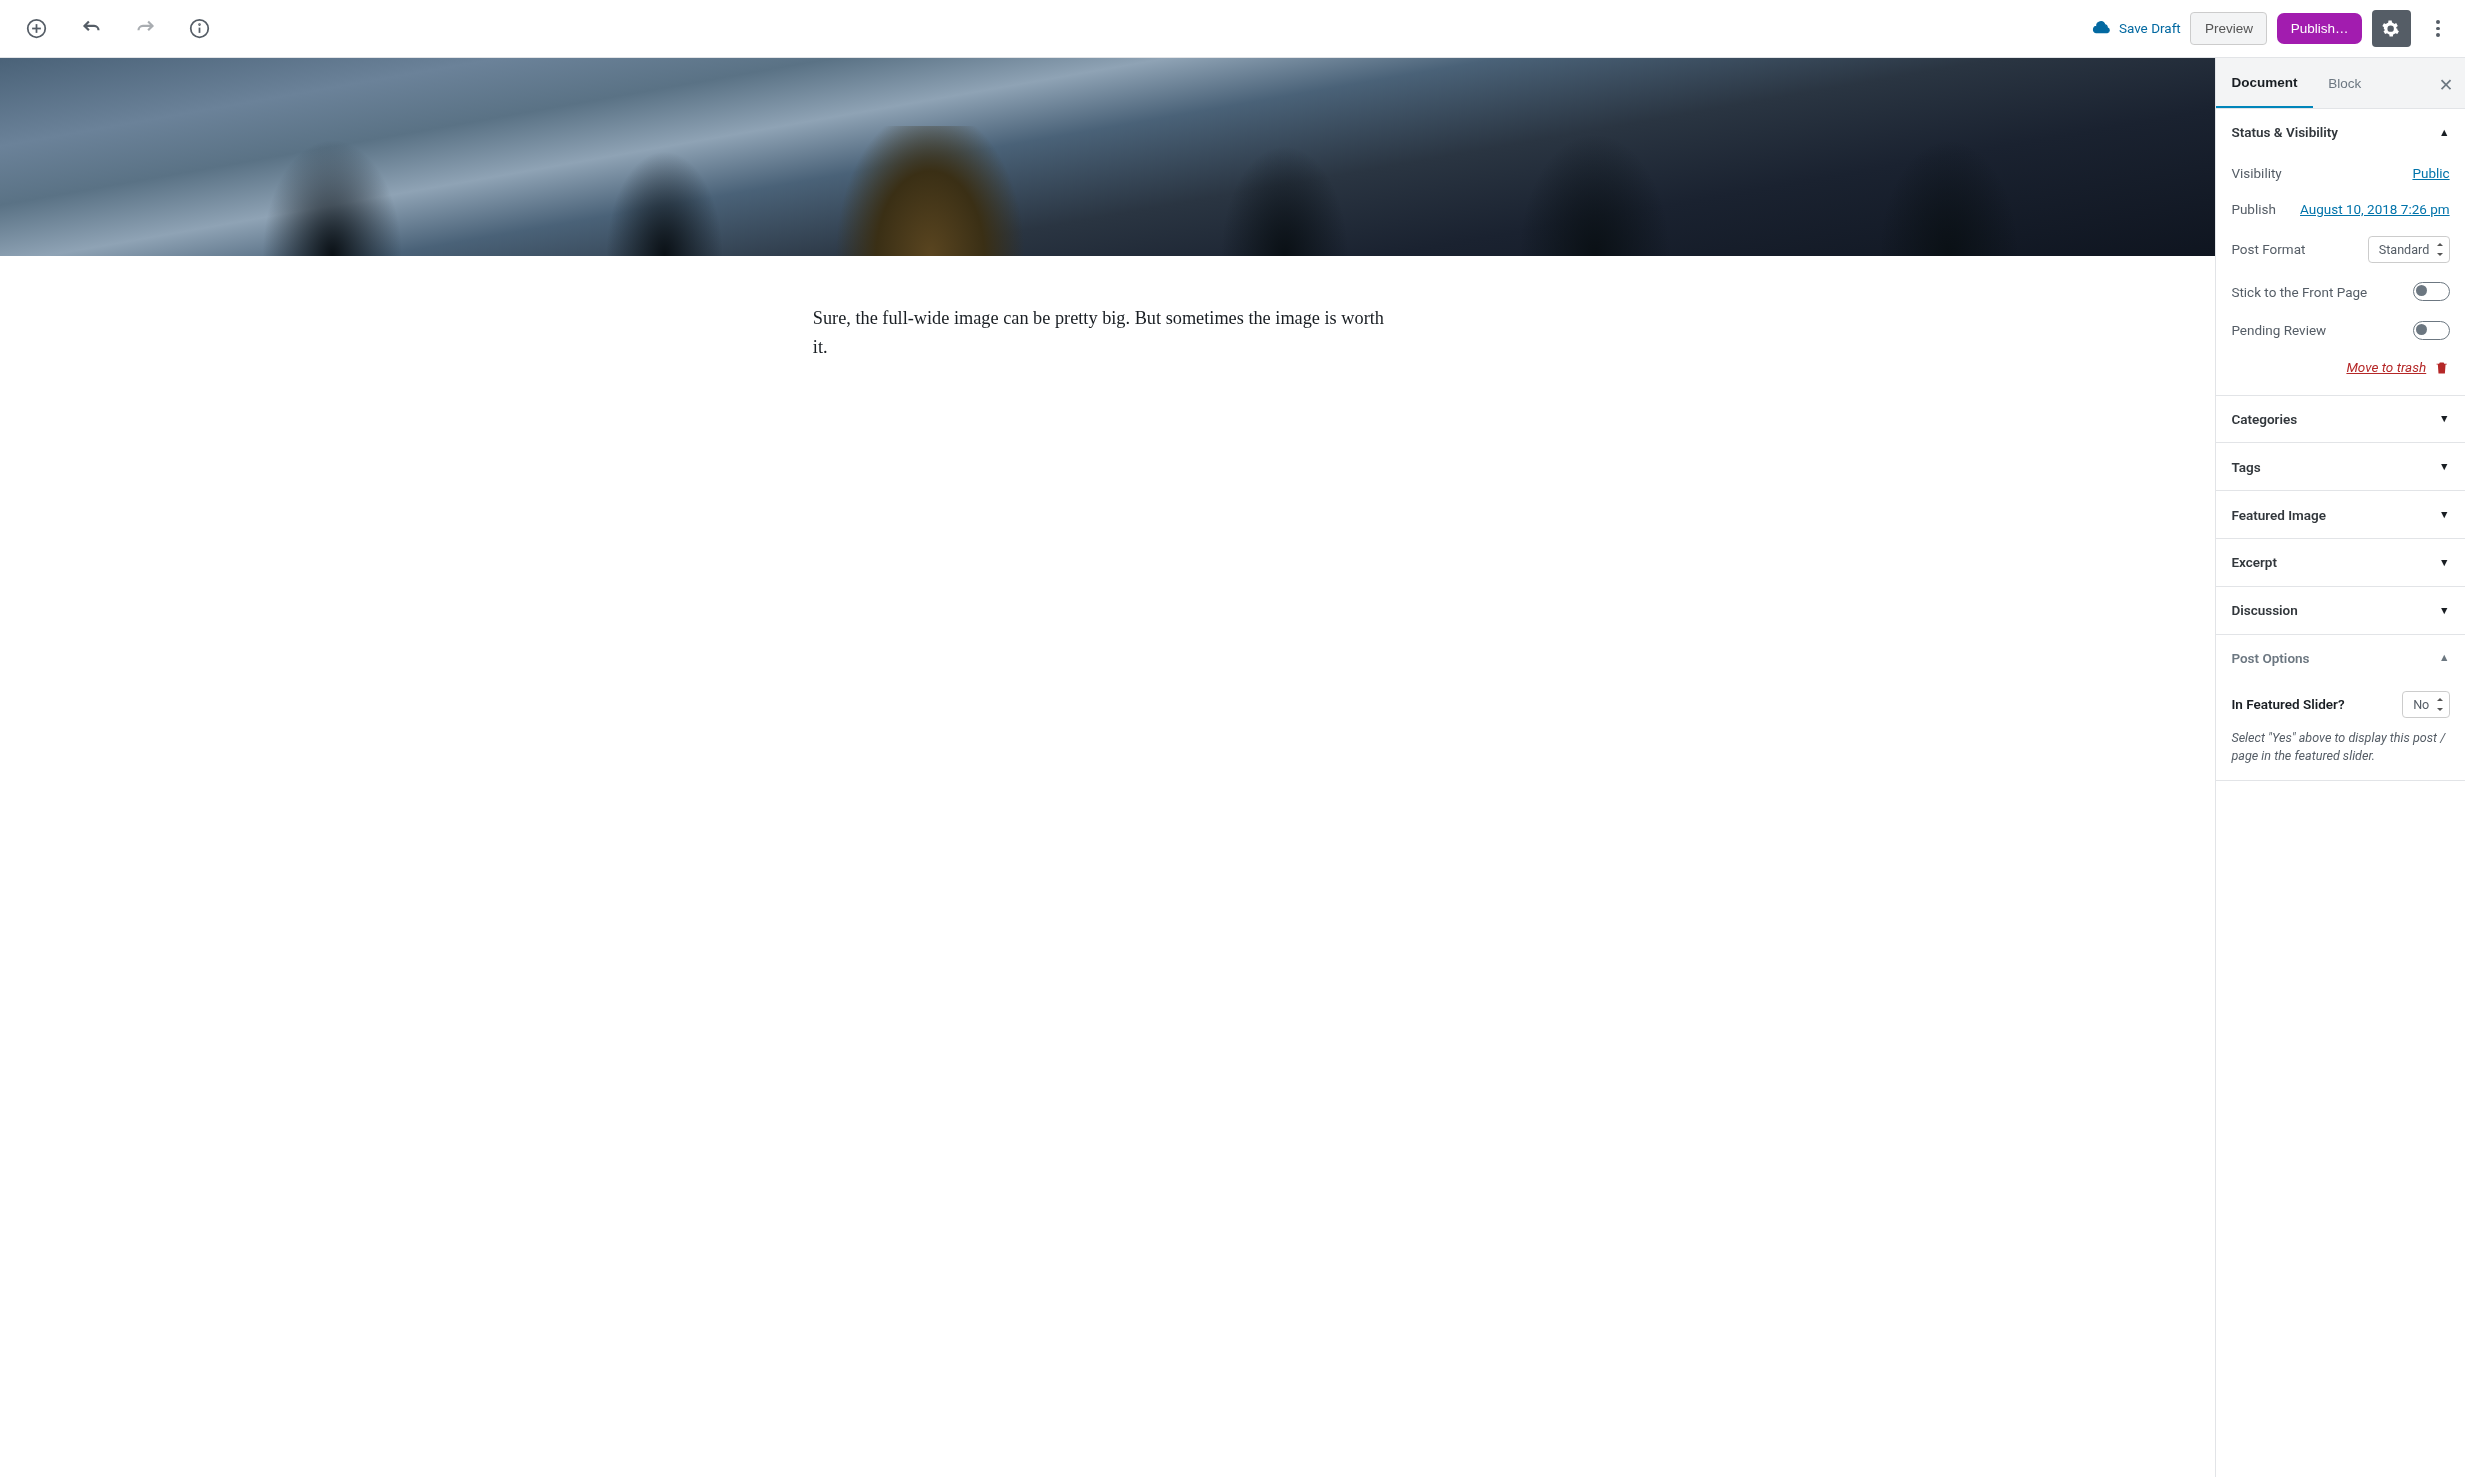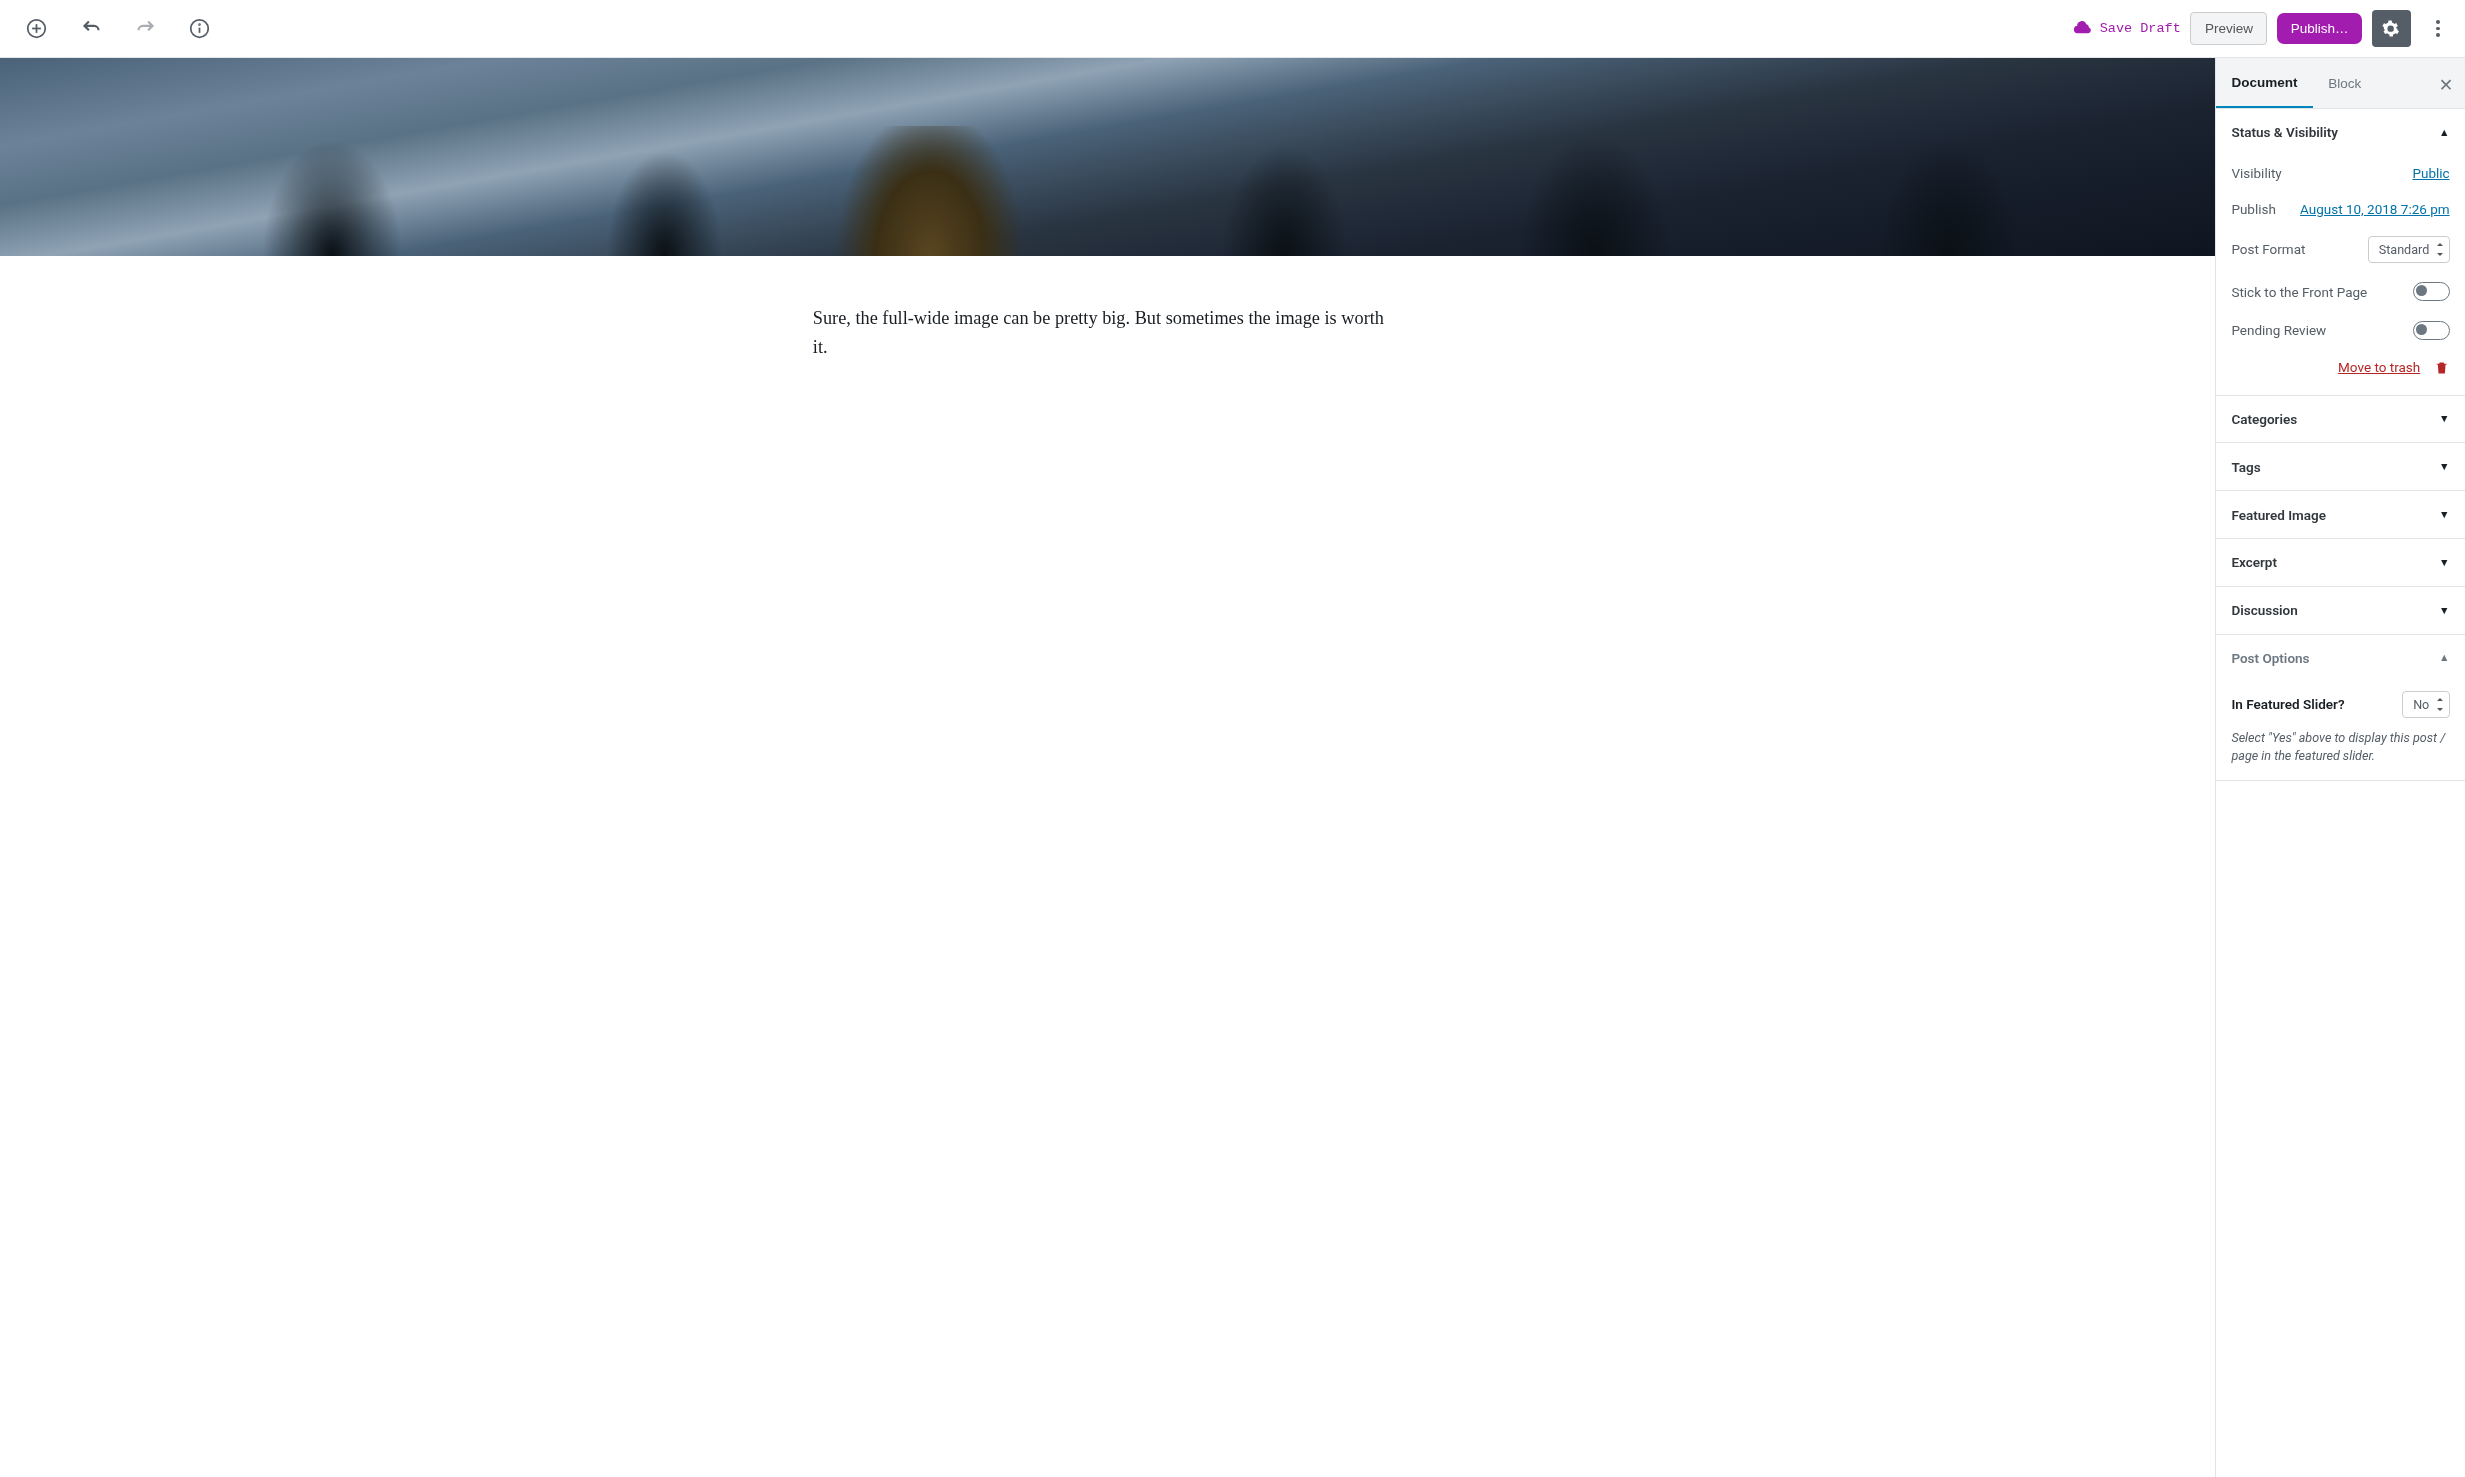--- a/index.html
+++ b/index.html
@@ -40,24 +40,23 @@
     .icon-btn svg { width: 21px; height: 21px; }
     .top-right {
       display: flex;
       align-items: center;
       gap: 9.7px;
     }
     .save-draft {
       display: flex;
       align-items: center;
       gap: 7.7px;
-      color: #a21caf;
-      font-size: 13.5px;
-      cursor: pointer;
-      font-family: Liberation Mono, monospace;
+      color: #0369a1;
+      font-size: 13.5px;
+      cursor: pointer;
     }
     .btn-preview {
       padding: 7.7px 13.5px;
       border: 1px solid #ccc;
       background: #f3f4f5;
       border-radius: 3.9px;
       font-size: 13.5px;
       color: #555;
       cursor: pointer;
     }
@@ -297,22 +296,23 @@
       position:absolute;
       left: 1.9px; top: 1.9px;
       width: 11.6px; height: 11.6px;
       border-radius: 50%;
       background: #6c7781;
     }
     .trash-row {
       display: flex;
       justify-content: flex-end;
       align-items: center;
-      gap: 14px;
+      gap: 8px;
       padding: 9.7px 0 3.9px;
+      font-style: italic;
     }
     .trash-link {
       color: #b52727;
       text-decoration: underline;
       font-size: 13.5px;
     }
     .trash-icon { color: #b52727; }
     .helper-text {
       font-style: italic;
       color: #555d66;

